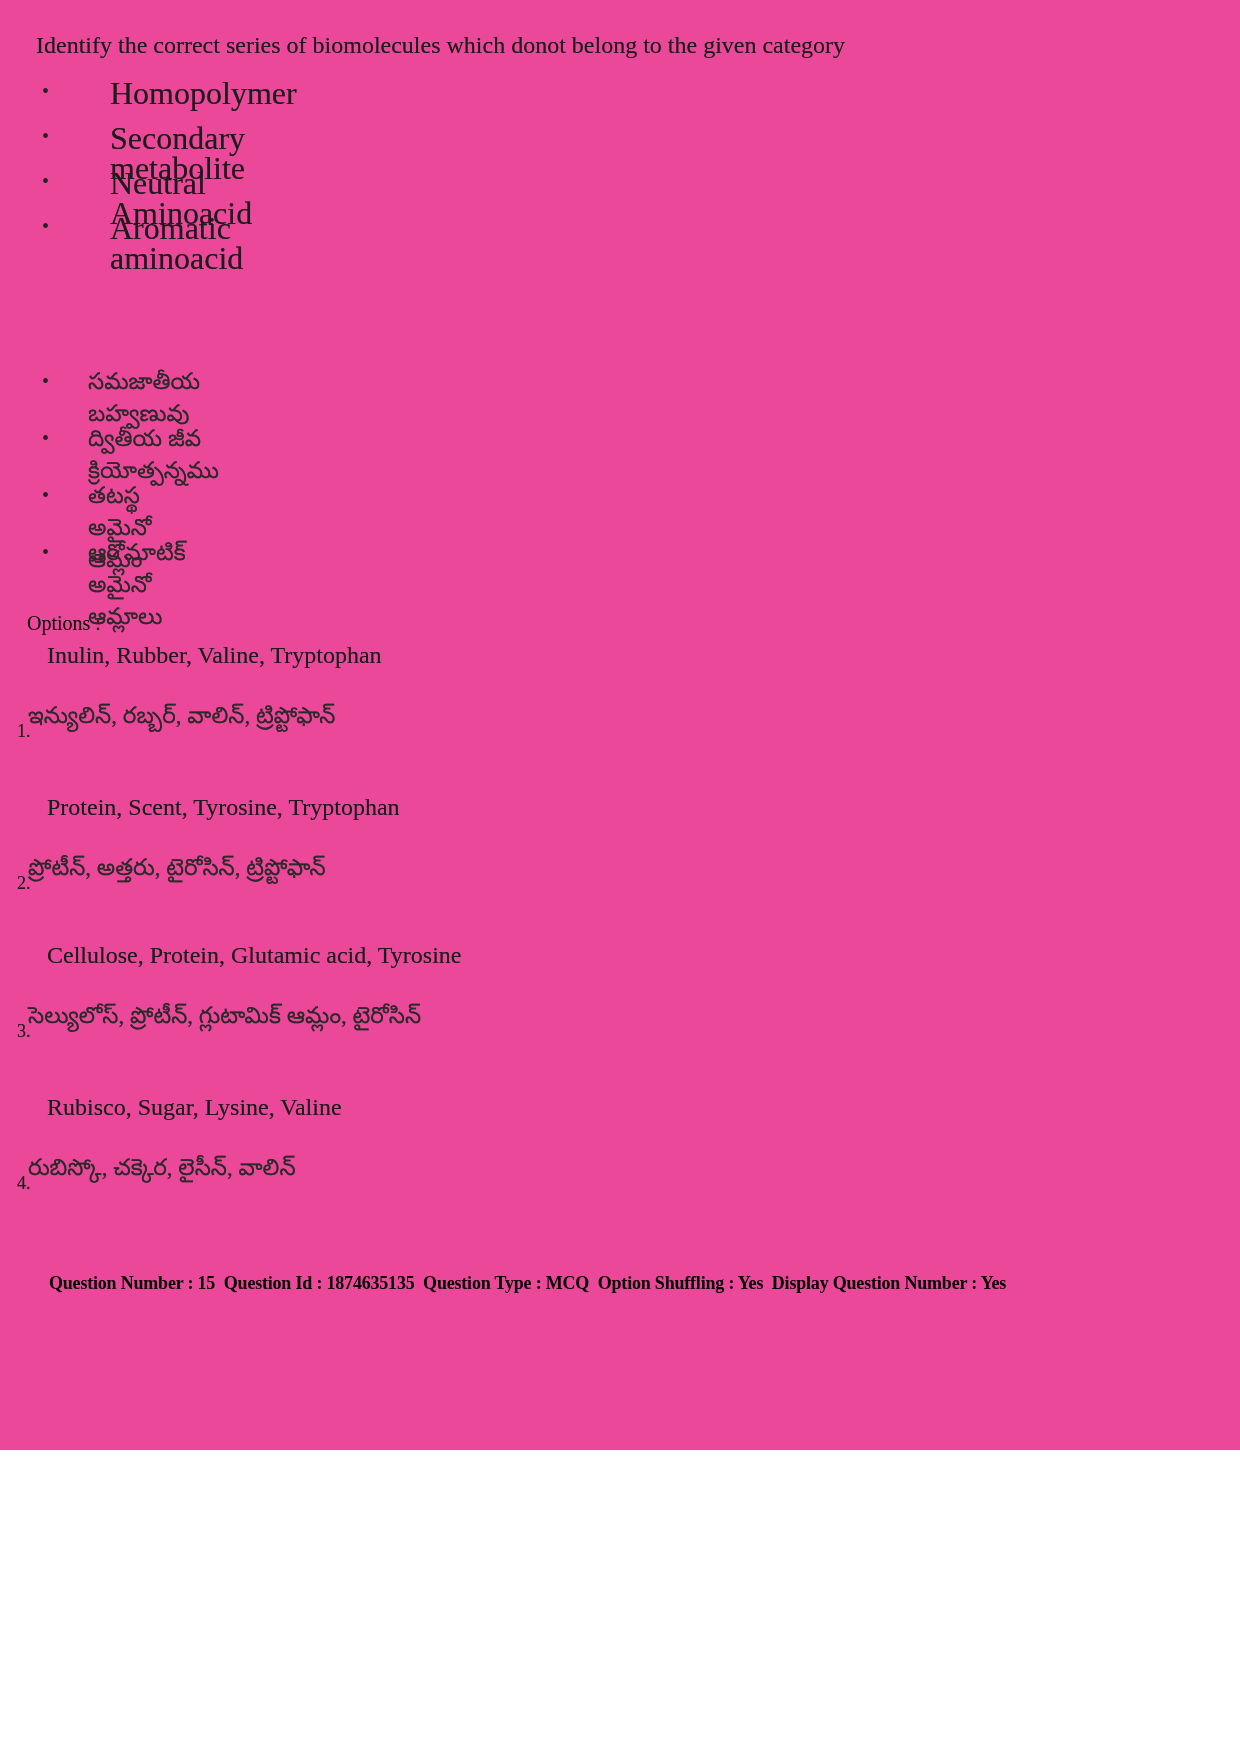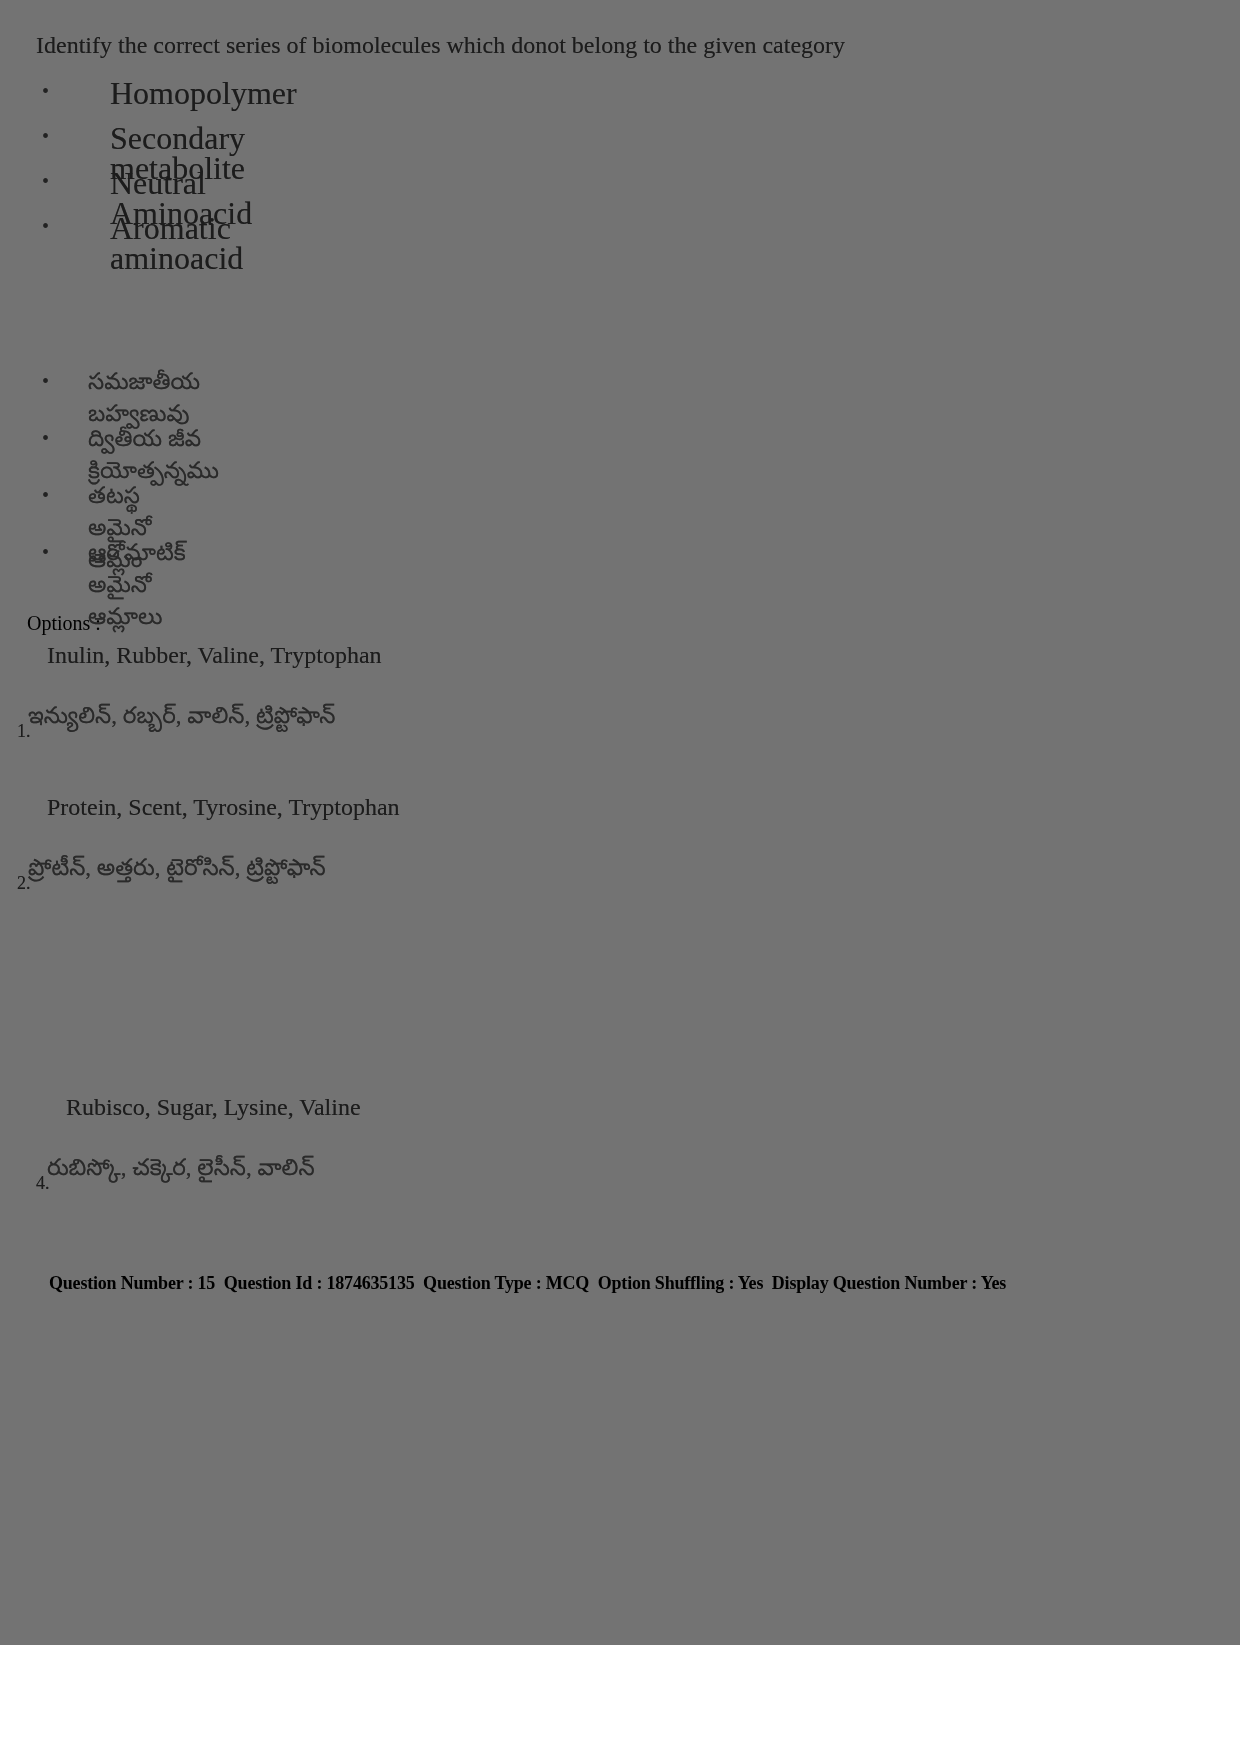--- a/index.html
+++ b/index.html
@@ -1,20 +1,20 @@
 <!DOCTYPE html>
 <html><head>
 <meta charset="utf-8">
 <style>
   html, body { margin: 0; padding: 0; background: #ffffff; }
   #page {
     position: relative;
     width: 1240px;
-    height: 1645px;
-    background: #737373;
+    height: 1450px;
+    background: #ec4899;
     font-family: "Liberation Serif", serif;
     color: #1e1e1e;
     overflow: hidden;
   }
   .scan { text-shadow: 0 0 0.6px rgba(45,45,45,0.65); }
 
   
   #q-en {
     position: absolute; top: 30px; left: 36px;
     font-size: 24px; line-height: 30px; color: #1c1c1c;
@@ -40,21 +40,21 @@
 
   
   #options-label {
     position: absolute; top: 612px; left: 27px;
     font-size: 20px; font-weight: normal; color: #000;
   }
   .option { position: absolute; left: 0; width: 1200px; }
   .option.opt-1 { top: 640px; }
   .option.opt-2 { top: 792px; }
   .option.opt-3 { top: 940px; }
-  .option.opt-4 { top: 1092px; padding-left: 19px; }
+  .option.opt-4 { top: 1092px; }
   .opt-en {
     margin-left: 47px;
     font-size: 24px; line-height: 30px; color: #1c1c1c;
   }
   .opt-row { position: relative; margin-left: 28px; margin-top: 22px; }
   .opt-num {
     position: absolute; left: -11px; bottom: -10px;
     font-size: 18px; color: #1c1c1c;
   }
   .opt-te { font-size: 23px; line-height: 32px; color: #2a2a2a; display: inline-block; margin-top: 8px; }
@@ -124,20 +124,27 @@
   </div>
 
   <div class="option opt-2">
     <div class="opt-en scan">Protein, Scent, Tyrosine, Tryptophan</div>
     <div class="opt-row">
       <span class="opt-num scan">2.</span>
       <span class="opt-te scan">ప్రోటీన్, అత్తరు, టైరోసిన్, ట్రిప్టోఫాన్</span>
     </div>
   </div>
 
+  <div class="option opt-3">
+    <div class="opt-en scan">Cellulose, Protein, Glutamic acid, Tyrosine</div>
+    <div class="opt-row">
+      <span class="opt-num scan">3.</span>
+      <span class="opt-te scan">సెల్యులోస్, ప్రోటీన్, గ్లుటామిక్ ఆమ్లం, టైరోసిన్</span>
+    </div>
+  </div>
 
   <div class="option opt-4">
     <div class="opt-en scan">Rubisco, Sugar, Lysine, Valine</div>
     <div class="opt-row">
       <span class="opt-num scan">4.</span>
       <span class="opt-te scan">రుబిస్కో, చక్కెర, లైసీన్, వాలిన్</span>
     </div>
   </div>
 
   <div id="footer">

